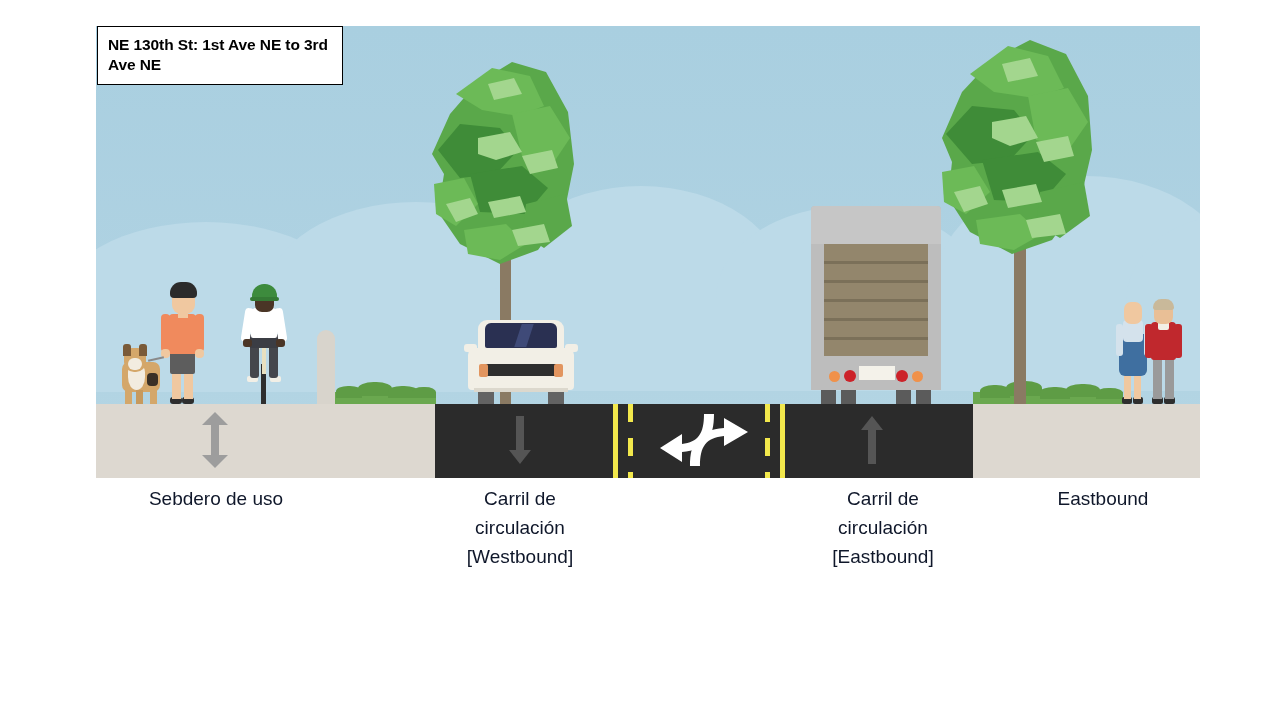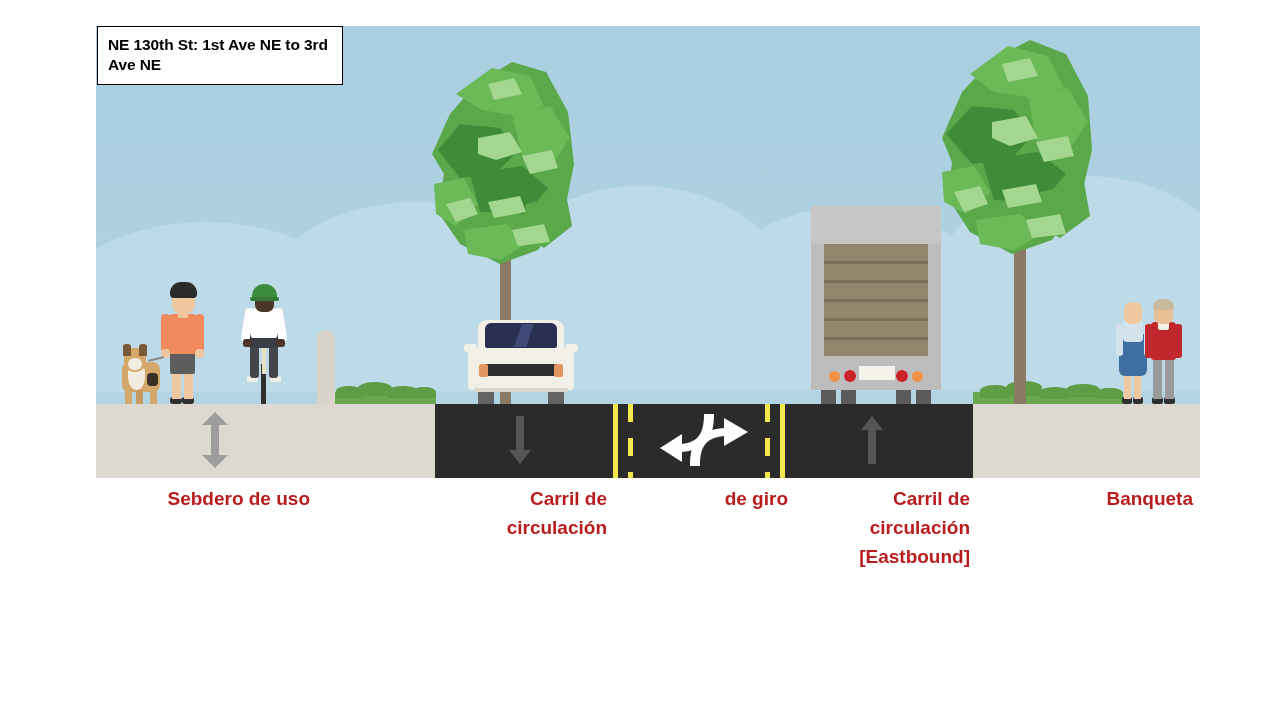--- a/index.html
+++ b/index.html
@@ -70,22 +70,22 @@
     background:#ffffff;border:1.6px solid #000;
     padding:8px 10px 9px 10px;box-sizing:border-box;
   }
   #titlebox .t{
     font-size:15.5px;font-weight:bold;color:#000;line-height:1.28;
     letter-spacing:-0.1px;
   }
 
   
   .caption{
-    position:absolute;text-align:right;color:#b91c1c;
-    font-size:19px;font-weight:bold;line-height:1.52;
+    position:absolute;text-align:center;color:#0f172a;
+    font-size:19px;font-weight:normal;line-height:1.52;
   }
 </style>
 </head>
 <body>
 
 <div id="stage">
 
   <div id="scene">
 
     <div class="sky"></div>
@@ -334,29 +334,29 @@
     <div class="t">NE 130th St: 1st Ave NE to 3rd Ave NE</div>
   </div>
 
   <div class="caption" style="left:122px;top:485px;width:188px;">
     <div>Sebdero de uso</div>
   </div>
 
   <div class="caption" style="left:433px;top:485px;width:174px;">
     <div>Carril de</div>
     <div>circulación</div>
+    <div>[Westbound]</div>
   </div>
 
   <div class="caption" style="left:616px;top:485px;width:172px;">
-    <div>de giro</div>
   </div>
 
   <div class="caption" style="left:796px;top:485px;width:174px;">
     <div>Carril de</div>
     <div>circulación</div>
     <div>[Eastbound]</div>
   </div>
 
   <div class="caption" style="left:1013px;top:485px;width:180px;">
-    <div>Banqueta</div>
+    <div>Eastbound</div>
   </div>
 
 </div>
 
 </body></html>

